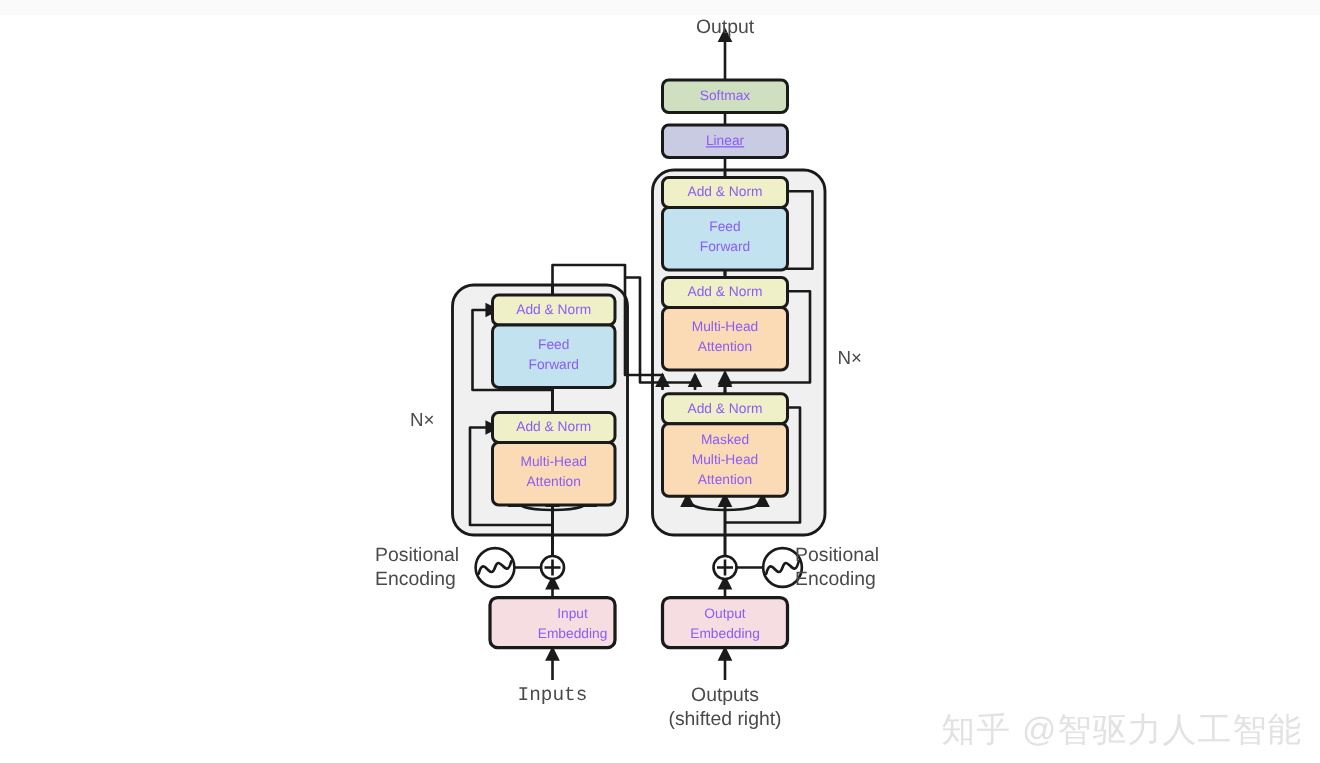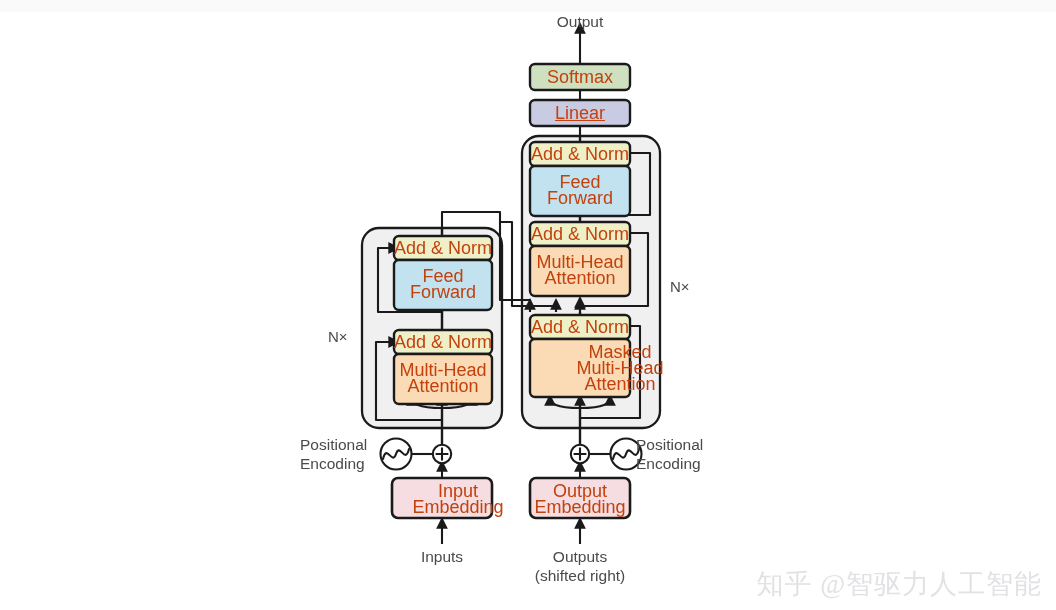--- a/index.html
+++ b/index.html
@@ -24,35 +24,35 @@
     text-align:center;
   }
   .nx{
     position:absolute;
     color:#4a4a4a;
     font-size:15px;
     white-space:nowrap;
   }
   .boxtext{
     position:absolute;
-    color:#c2410c;
-    font-size:18px;
+    color:#8b5cf6;
+    font-size:11px;
     line-height:16px;
     text-align:center;
     white-space:nowrap;
     pointer-events:none;
   }
   .watermark{
     position:absolute;
     right:14px;bottom:8px;
     color:#e2e2e5;
     font-size:27px;
     letter-spacing:1px;
     white-space:nowrap;
-    font-family:Liberation Serif, serif;
+    font-family:Liberation Sans, sans-serif;
   }
 </style>
 </head>
 <body>
 
 <div id="stage">
   <div id="topstrip"></div>
 
   <svg class="diagram" viewBox="0 0 1056 610">
     <defs>
@@ -182,21 +182,21 @@
   <div class="boxtext" style="left:530px;top:174px;width:100px;">
     <div>Feed</div>
     <div>Forward</div>
   </div>
   <div class="boxtext" style="left:530px;top:226px;width:100px;">Add &amp; Norm</div>
   <div class="boxtext" style="left:530px;top:254px;width:100px;">
     <div>Multi-Head</div>
     <div>Attention</div>
   </div>
   <div class="boxtext" style="left:530px;top:319px;width:100px;">Add &amp; Norm</div>
-  <div class="boxtext" style="left:530px;top:344px;width:100px;padding-left:40px;">
+  <div class="boxtext" style="left:530px;top:344px;width:100px;">
     <div>Masked</div>
     <div>Multi-Head</div>
     <div>Attention</div>
   </div>
 
   <div class="boxtext" style="left:394px;top:240px;width:98px;">Add &amp; Norm</div>
   <div class="boxtext" style="left:394px;top:268px;width:98px;">
     <div>Feed</div>
     <div>Forward</div>
   </div>
@@ -220,20 +220,20 @@
 
   <div class="boxtext" style="left:404px;top:483px;width:108px;">
     <div>Input</div>
     <div>Embedding</div>
   </div>
   <div class="boxtext" style="left:530px;top:483px;width:100px;">
     <div>Output</div>
     <div>Embedding</div>
   </div>
 
-  <div class="lbl" style="left:382px;top:547px;width:120px;">Inputs</div>
+  <div class="lbl" style="left:382px;top:547px;width:120px;font-family:Liberation Mono, monospace;">Inputs</div>
   <div class="lbl" style="left:510px;top:547px;width:140px;">
     <div>Outputs</div>
     <div>(shifted right)</div>
   </div>
 
   <div class="watermark">知乎 @智驱力人工智能</div>
 </div>
 
 </body></html>

